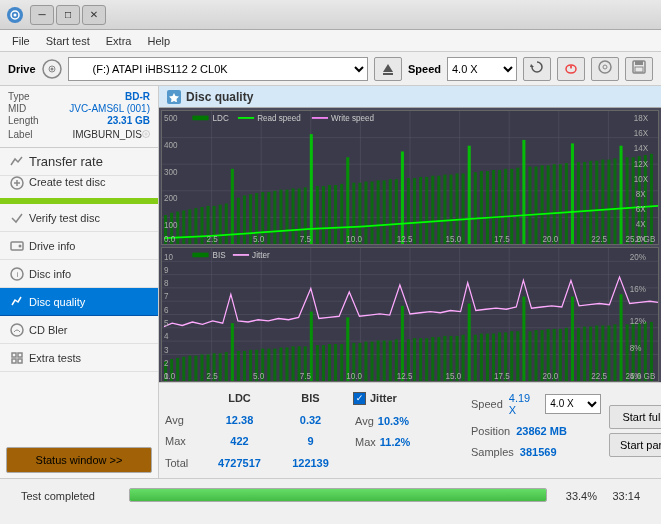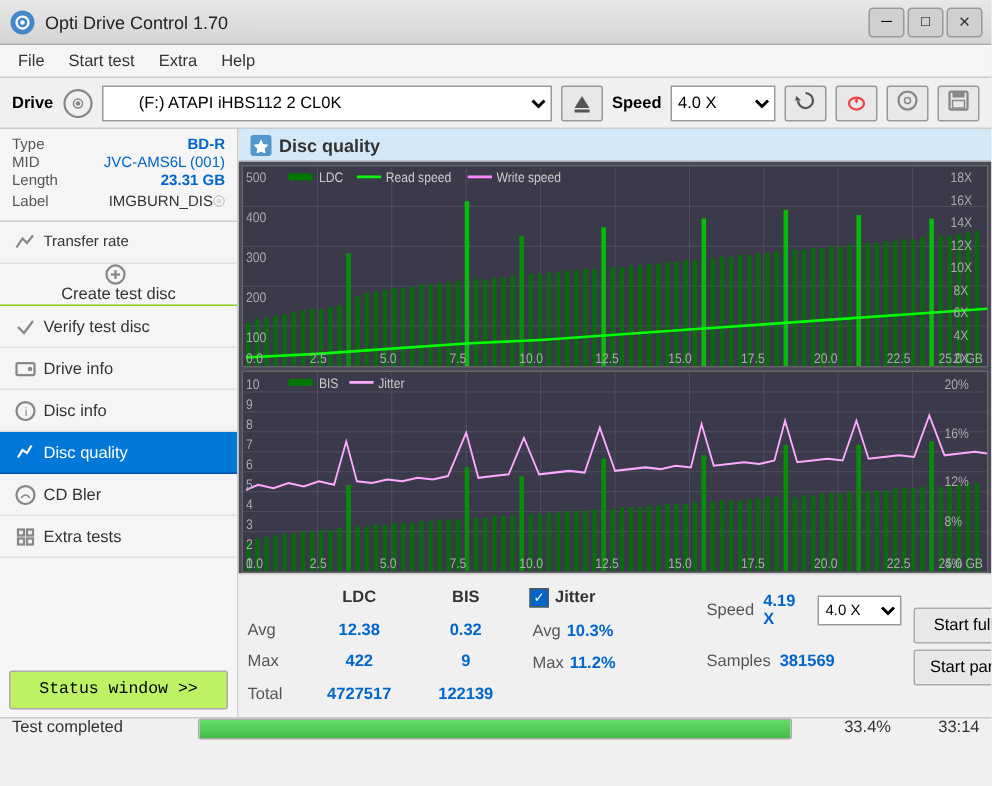--- a/index.html
+++ b/index.html
@@ -9,21 +9,20 @@
 <body>
 
 <div style="background:linear-gradient(to bottom,#e8e8e8,#d4d4d4);height:30px;display:flex;align-items:center;padding:0 6px;border-bottom:1px solid #aaa;">
   <div style="width:18px;height:18px;margin-right:6px;">
     <svg viewBox="0 0 18 18" width="18" height="18">
         <circle cx="9" cy="9" r="8" fill="#4488cc"></circle>
         <circle cx="9" cy="9" r="4" fill="none" stroke="white" stroke-width="1.5"></circle>
         <circle cx="9" cy="9" r="1.5" fill="white"></circle>
       </svg>
   </div>
-  <span style="flex:1;font-size:12px;color:#222;">Opti Drive Control 1.70</span>
   <div style="display:flex;gap:2px;">
     <button style="width:24px;height:20px;background:#d0d0d0;border:1px solid #999;border-radius:3px;cursor:pointer;font-size:10px;">─</button>
     <button style="width:24px;height:20px;background:#d0d0d0;border:1px solid #999;border-radius:3px;cursor:pointer;font-size:10px;">□</button>
     <button style="width:24px;height:20px;background:#d0d0d0;border:1px solid #999;border-radius:3px;cursor:pointer;font-size:10px;color:#333;">✕</button>
   </div>
 </div>
 
 <div style="background:#f5f5f5;height:22px;display:flex;align-items:center;padding:0 4px;border-bottom:1px solid #ccc;">
   <span style="padding:2px 8px;cursor:pointer;font-size:11px;color:#333;">File</span>
   <span style="padding:2px 8px;cursor:pointer;font-size:11px;color:#333;">Start test</span>
@@ -101,27 +100,27 @@
         <span style="font-size:10px;color:#555;">Label</span>
         <span style="font-size:10px;color:#333;padding-left:40px;">IMGBURN_DIS</span>
         <svg width="14" height="14" viewBox="0 0 14 14">
             <circle cx="7" cy="7" r="6" fill="#f8f8f8" stroke="#aaa"></circle>
             <circle cx="7" cy="7" r="3" fill="#ddd"></circle>
           </svg>
       </div>
     </div>
 
     <div>
-      <div style="height:28px;display:flex;align-items:center;padding:0 10px;cursor:pointer;font-size:10px;color:#333;border-bottom:1px solid #e0e0e0;">
+      <div style="height:28px;display:flex;align-items:center;padding:0 10px;cursor:pointer;font-size:13px;color:#333;border-bottom:1px solid #e0e0e0;">
         <svg width="14" height="14" viewBox="0 0 14 14" style="margin-right:5px;">
             <polyline points="1,10 5,4 8,7 12,2" fill="none" stroke="#888" stroke-width="1.5"></polyline>
           </svg>
         <span>Transfer rate</span>
       </div>
-      <div style="height:28px;display:flex;align-items:center;padding:0 10px;cursor:pointer;font-size:11px;color:#333;border-bottom:1px solid #84cc16;flex-direction:column;">
+      <div style="height:28px;display:flex;align-items:flex-start;padding:0 10px;cursor:pointer;font-size:11px;color:#333;border-bottom:6px solid #84cc16;">
         <svg width="14" height="14" viewBox="0 0 14 14" style="margin-right:5px;">
             <circle cx="7" cy="7" r="6" fill="none" stroke="#888" stroke-width="1.5"></circle>
             <line x1="4" y1="7" x2="10" y2="7" stroke="#888" stroke-width="1.5"></line>
             <line x1="7" y1="4" x2="7" y2="10" stroke="#888" stroke-width="1.5"></line>
           </svg>
         <span>Create test disc</span>
       </div>
       <div style="height:28px;display:flex;align-items:center;padding:0 10px;cursor:pointer;font-size:11px;color:#333;border-bottom:1px solid #e0e0e0;">
         <svg width="14" height="14" viewBox="0 0 14 14" style="margin-right:5px;">
             <path d="M2 7 L6 11 L12 3" fill="none" stroke="#888" stroke-width="1.5"></path>
@@ -161,21 +160,21 @@
             <rect x="8" y="2" width="4" height="4" fill="none" stroke="#888" stroke-width="1.5"></rect>
             <rect x="2" y="8" width="4" height="4" fill="none" stroke="#888" stroke-width="1.5"></rect>
             <rect x="8" y="8" width="4" height="4" fill="none" stroke="#888" stroke-width="1.5"></rect>
           </svg>
         <span>Extra tests</span>
       </div>
     </div>
 
     <div style="flex:1;"></div>
 
-    <div style="margin:5px 6px;height:26px;background:#bef264;border:1px solid #aaa;border-radius:2px;cursor:pointer;font-size:11px;display:flex;align-items:center;justify-content:center;font-family:Liberation Mono, monospace;">Status window &gt;&gt;</div>
+    <div style="margin:5px 6px;height:26px;background:#a16207;border:1px solid #aaa;border-radius:2px;cursor:pointer;font-size:11px;display:flex;align-items:center;justify-content:center;">Status window &gt;&gt;</div>
   </div>
 
   <div style="flex:1;display:flex;flex-direction:column;overflow:hidden;">
 
     <div style="background:#d4e8f8;height:22px;display:flex;align-items:center;padding:0 8px;border-bottom:1px solid #aaa;gap:5px;">
       <div style="width:14px;height:14px;background:#5599cc;border-radius:2px;display:flex;align-items:center;justify-content:center;">
         <svg width="10" height="10" viewBox="0 0 10 10">
             <polygon points="5,1 6.5,4 10,4.5 7.5,7 8,10.5 5,9 2,10.5 2.5,7 0,4.5 3.5,4" fill="white"></polygon>
           </svg>
       </div>
@@ -512,40 +511,44 @@
         <div style="display:flex;gap:4px;align-items:center;padding-left:2px;">
           <span style="font-size:11px;color:#555;">Max</span>
           <span style="font-size:11px;color:#0066cc;font-weight:bold;">11.2%</span>
         </div>
         <div style="height:11px;"></div>
       </div>
 
       <div style="display:flex;flex-direction:column;justify-content:space-around;min-width:130px;">
         <div style="display:flex;gap:6px;align-items:center;">
           <span style="font-size:11px;color:#555;">Speed</span>
-          <span style="font-size:11px;color:#0066cc;font-weight:bold;">4.19 X</span>
+          <span style="font-size:11px;color:#0066cc;font-weight:normal;">4.19 X</span>
           <select style="width:58px;height:20px;border:1px solid #999;font-size:10px;background:white;">
             <option>4.0 X</option>
           </select>
         </div>
         <div style="display:flex;gap:6px;align-items:center;">
+          <span style="font-size:11px;color:#555;">Position</span>
+          <span style="font-size:11px;color:#0066cc;font-weight:bold;">23862 MB</span>
+        </div>
+        <div style="display:flex;gap:6px;align-items:center;">
           <span style="font-size:11px;color:#555;">Samples</span>
           <span style="font-size:11px;color:#0066cc;font-weight:bold;">381569</span>
         </div>
         <div style="height:2px;"></div>
       </div>
 
       <div style="display:flex;flex-direction:column;justify-content:center;gap:4px;">
         <button style="height:24px;background:#e8e8e8;border:1px solid #aaa;border-radius:2px;cursor:pointer;font-size:11px;padding:0 10px;white-space:nowrap;">Start full</button>
         <button style="height:24px;background:#e8e8e8;border:1px solid #aaa;border-radius:2px;cursor:pointer;font-size:11px;padding:0 10px;white-space:nowrap;">Start part</button>
       </div>
     </div>
   </div>
 </div>
 
-<div style="background:#f0f0f0;border-top:1px solid #ccc;height:24px;display:flex;align-items:flex-start;padding:0 8px;gap:24px;">
+<div style="background:#f0f0f0;border-top:1px solid #ccc;height:24px;display:flex;align-items:flex-end;padding:0 21px;gap:8px;">
   <span style="font-size:11px;color:#333;min-width:100px;">Test completed</span>
   <div style="flex:1;height:14px;background:#ddd;border:1px solid #aaa;border-radius:2px;overflow:hidden;">
     <div style="height:100%;background:linear-gradient(to bottom,#66dd66,#44bb44);width:100%;"></div>
   </div>
   <span style="font-size:11px;color:#333;min-width:42px;text-align:right;">33.4%</span>
   <span style="font-size:11px;color:#333;min-width:35px;text-align:right;">33:14</span>
 </div>
 
 </body></html>

